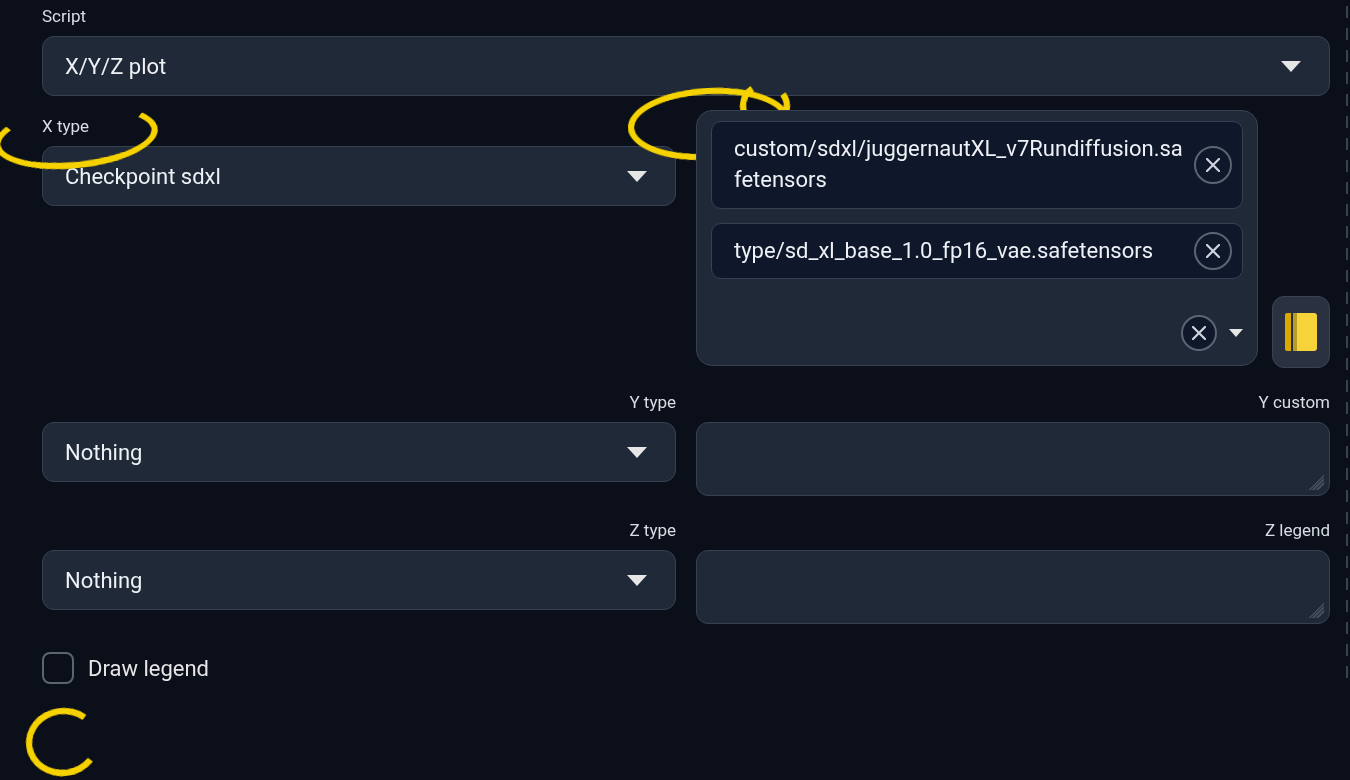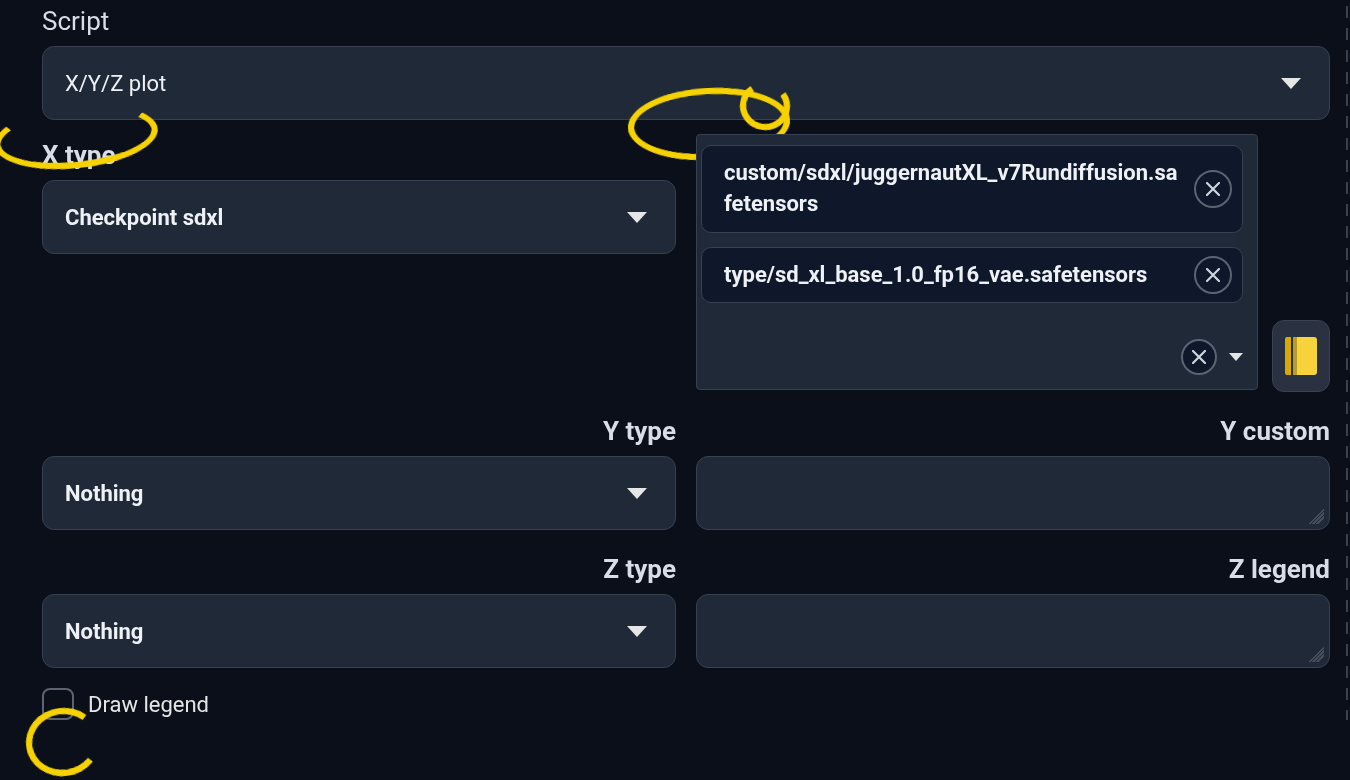--- a/index.html
+++ b/index.html
@@ -11,68 +11,67 @@
     font-family: -apple-system, BlinkMacSystemFont, "Segoe UI", Roboto, "Helvetica Neue", Arial, sans-serif;
     font-size: 22px;
     overflow: hidden;
   }
   .panel {
     padding: 0 20px 0 42px;
     position: relative;
   }
   .label {
     color: #d8dde6;
-    font-size: 26px;
+    font-size: 17px;
     margin-bottom: 10px;
     margin-top: 6px;
   }
   .select-box {
     background: #1f2937;
     border: 1px solid #374151;
     border-radius: 12px;
     padding: 16px 22px;
     display: flex;
     align-items: center;
     justify-content: space-between;
     cursor: pointer;
     color: #eef1f5;
     font-size: 22px;
-    height: 74px;
+    height: 60px;
   }
   .caret {
     width: 0; height: 0;
     border-left: 10px solid transparent;
     border-right: 10px solid transparent;
     border-top: 11px solid #e6e6e6;
     margin-right: 6px;
     flex: 0 0 auto;
   }
   .script-row { margin-top: 0; }
   .grid {
     display: grid;
     grid-template-columns: 1fr 1fr;
     column-gap: 20px;
     margin-top: 14px;
     align-items: start;
-    font-weight: bold;
   }
   .col-left  { min-width: 0; }
   .col-right { min-width: 0; position: relative; }
 
   
   .tokens-wrap {
     display: flex;
     align-items: flex-start;
     gap: 14px;
   }
   .tokens-box {
     background: #1f2937;
     border: 1px solid #374151;
-    border-radius: 4px;
-    padding: 10px 14px 14px 4px;
+    border-radius: 16px;
+    padding: 10px 14px 14px 14px;
     flex: 1 1 auto;
     display: flex;
     flex-direction: column;
     gap: 14px;
     min-height: 256px;
   }
   .token {
     background: #0f172a;
     border: 1px solid #374151;
     border-radius: 10px;
@@ -155,21 +154,21 @@
       linear-gradient(135deg, transparent 0 50%, #6b7280 50% 58%, transparent 58% 100%),
       linear-gradient(135deg, transparent 0 62%, #6b7280 62% 70%, transparent 70% 100%),
       linear-gradient(135deg, transparent 0 74%, #6b7280 74% 82%, transparent 82% 100%);
     opacity: .5;
   }
 
   .row-type-values { margin-top: 18px; text-align: right; }
 
   .checkbox-row {
     display: flex; align-items: center; gap: 14px;
-    margin-top: 20px;
+    margin-top: 28px;
   }
   .checkbox {
     width: 32px; height: 32px;
     border: 2px solid #5b6472;
     border-radius: 8px;
     background: #0b0f19;
     cursor: pointer;
     flex: 0 0 auto;
   }
 

